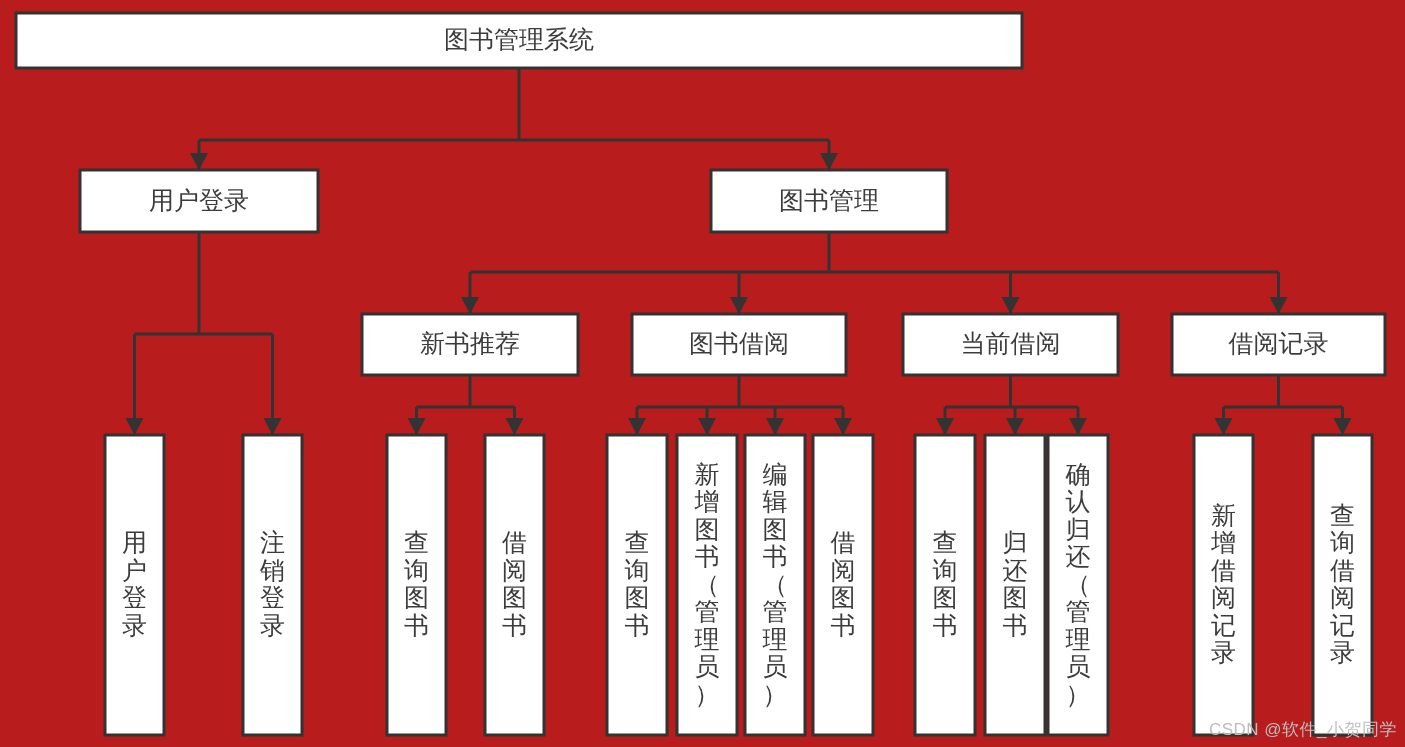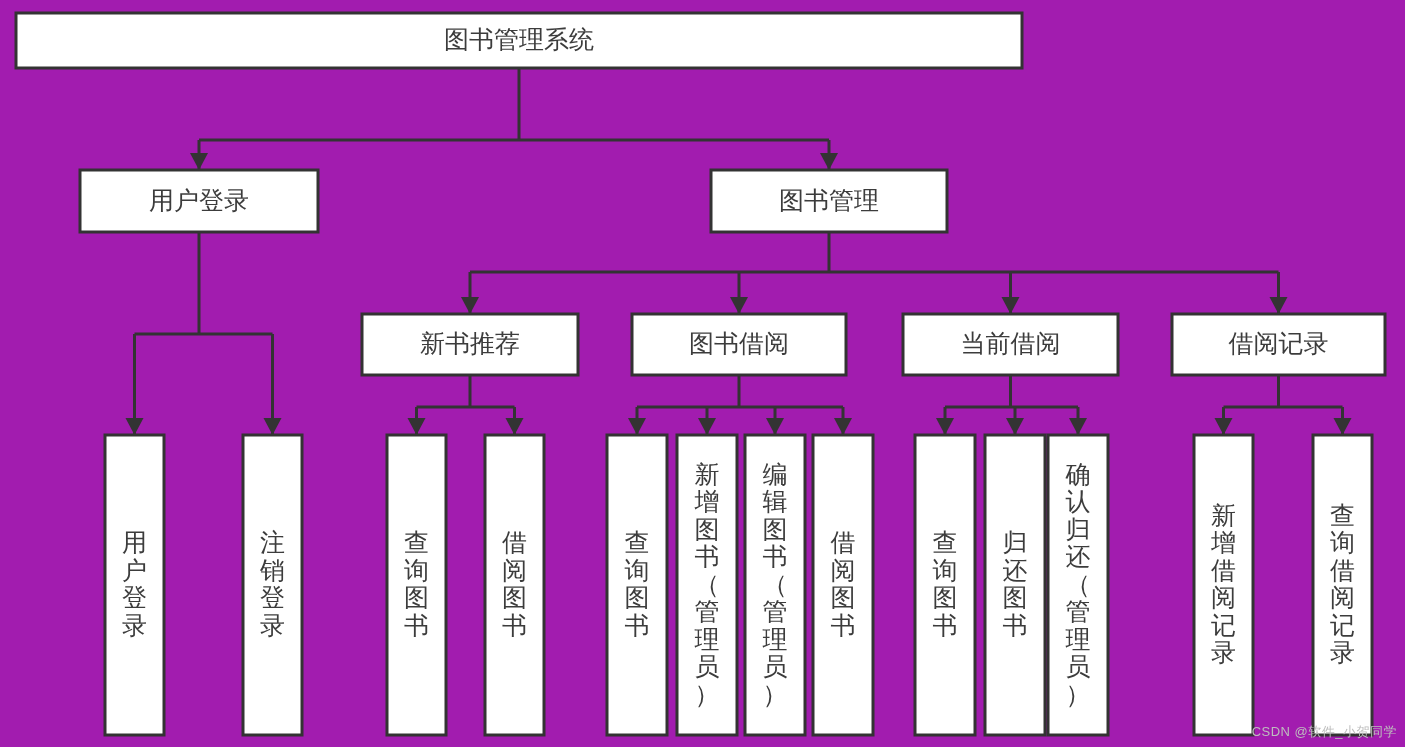--- a/index.html
+++ b/index.html
@@ -1,24 +1,24 @@
 <!DOCTYPE html>
 <html><head>
 <meta charset="utf-8">
 <style>
   html,body{margin:0;padding:0;background:#ffffff;}
   body{width:1405px;height:747px;font-family:"Liberation Sans","DejaVu Sans",sans-serif;overflow:hidden;}
-  #diagram-root{position:relative;width:1405px;height:747px;background:#a21caf;}
+  #diagram-root{position:relative;width:1405px;height:747px;background:#b91c1c;}
   svg#tree{position:absolute;top:0;left:0;width:1405px;height:747px;}
   .nodebox{fill:#ffffff;stroke:#333333;stroke-width:3;}
   .conn{stroke:#333333;stroke-width:3;fill:none;}
   .arrowhead{fill:#333333;}
   .nodelabel{fill:#3c3c3c;font-family:"Liberation Sans","DejaVu Sans",sans-serif;font-size:25px;text-anchor:middle;dominant-baseline:middle;}
   .nodelabel-v{fill:#3c3c3c;font-family:"Liberation Sans","DejaVu Sans",sans-serif;font-size:25px;text-anchor:middle;}
-  .watermark{position:absolute;right:8px;bottom:6px;color:#bdbdbd;font-size:13px;font-family:"Liberation Sans","DejaVu Sans",sans-serif;white-space:nowrap;letter-spacing:.5px;}
+  .watermark{position:absolute;right:8px;bottom:6px;color:#bdbdbd;font-size:17px;font-family:"Liberation Sans","DejaVu Sans",sans-serif;white-space:nowrap;letter-spacing:.5px;}
 </style>
 </head>
 <body>
 
 <div id="diagram-root">
   <svg id="tree" viewBox="0 0 1405 747">
     <defs></defs>
     <g id="connectors">
         <line x1="519" y1="68" x2="519" y2="140" class="conn"></line>
         <line x1="199" y1="140" x2="829" y2="140" class="conn"></line>

